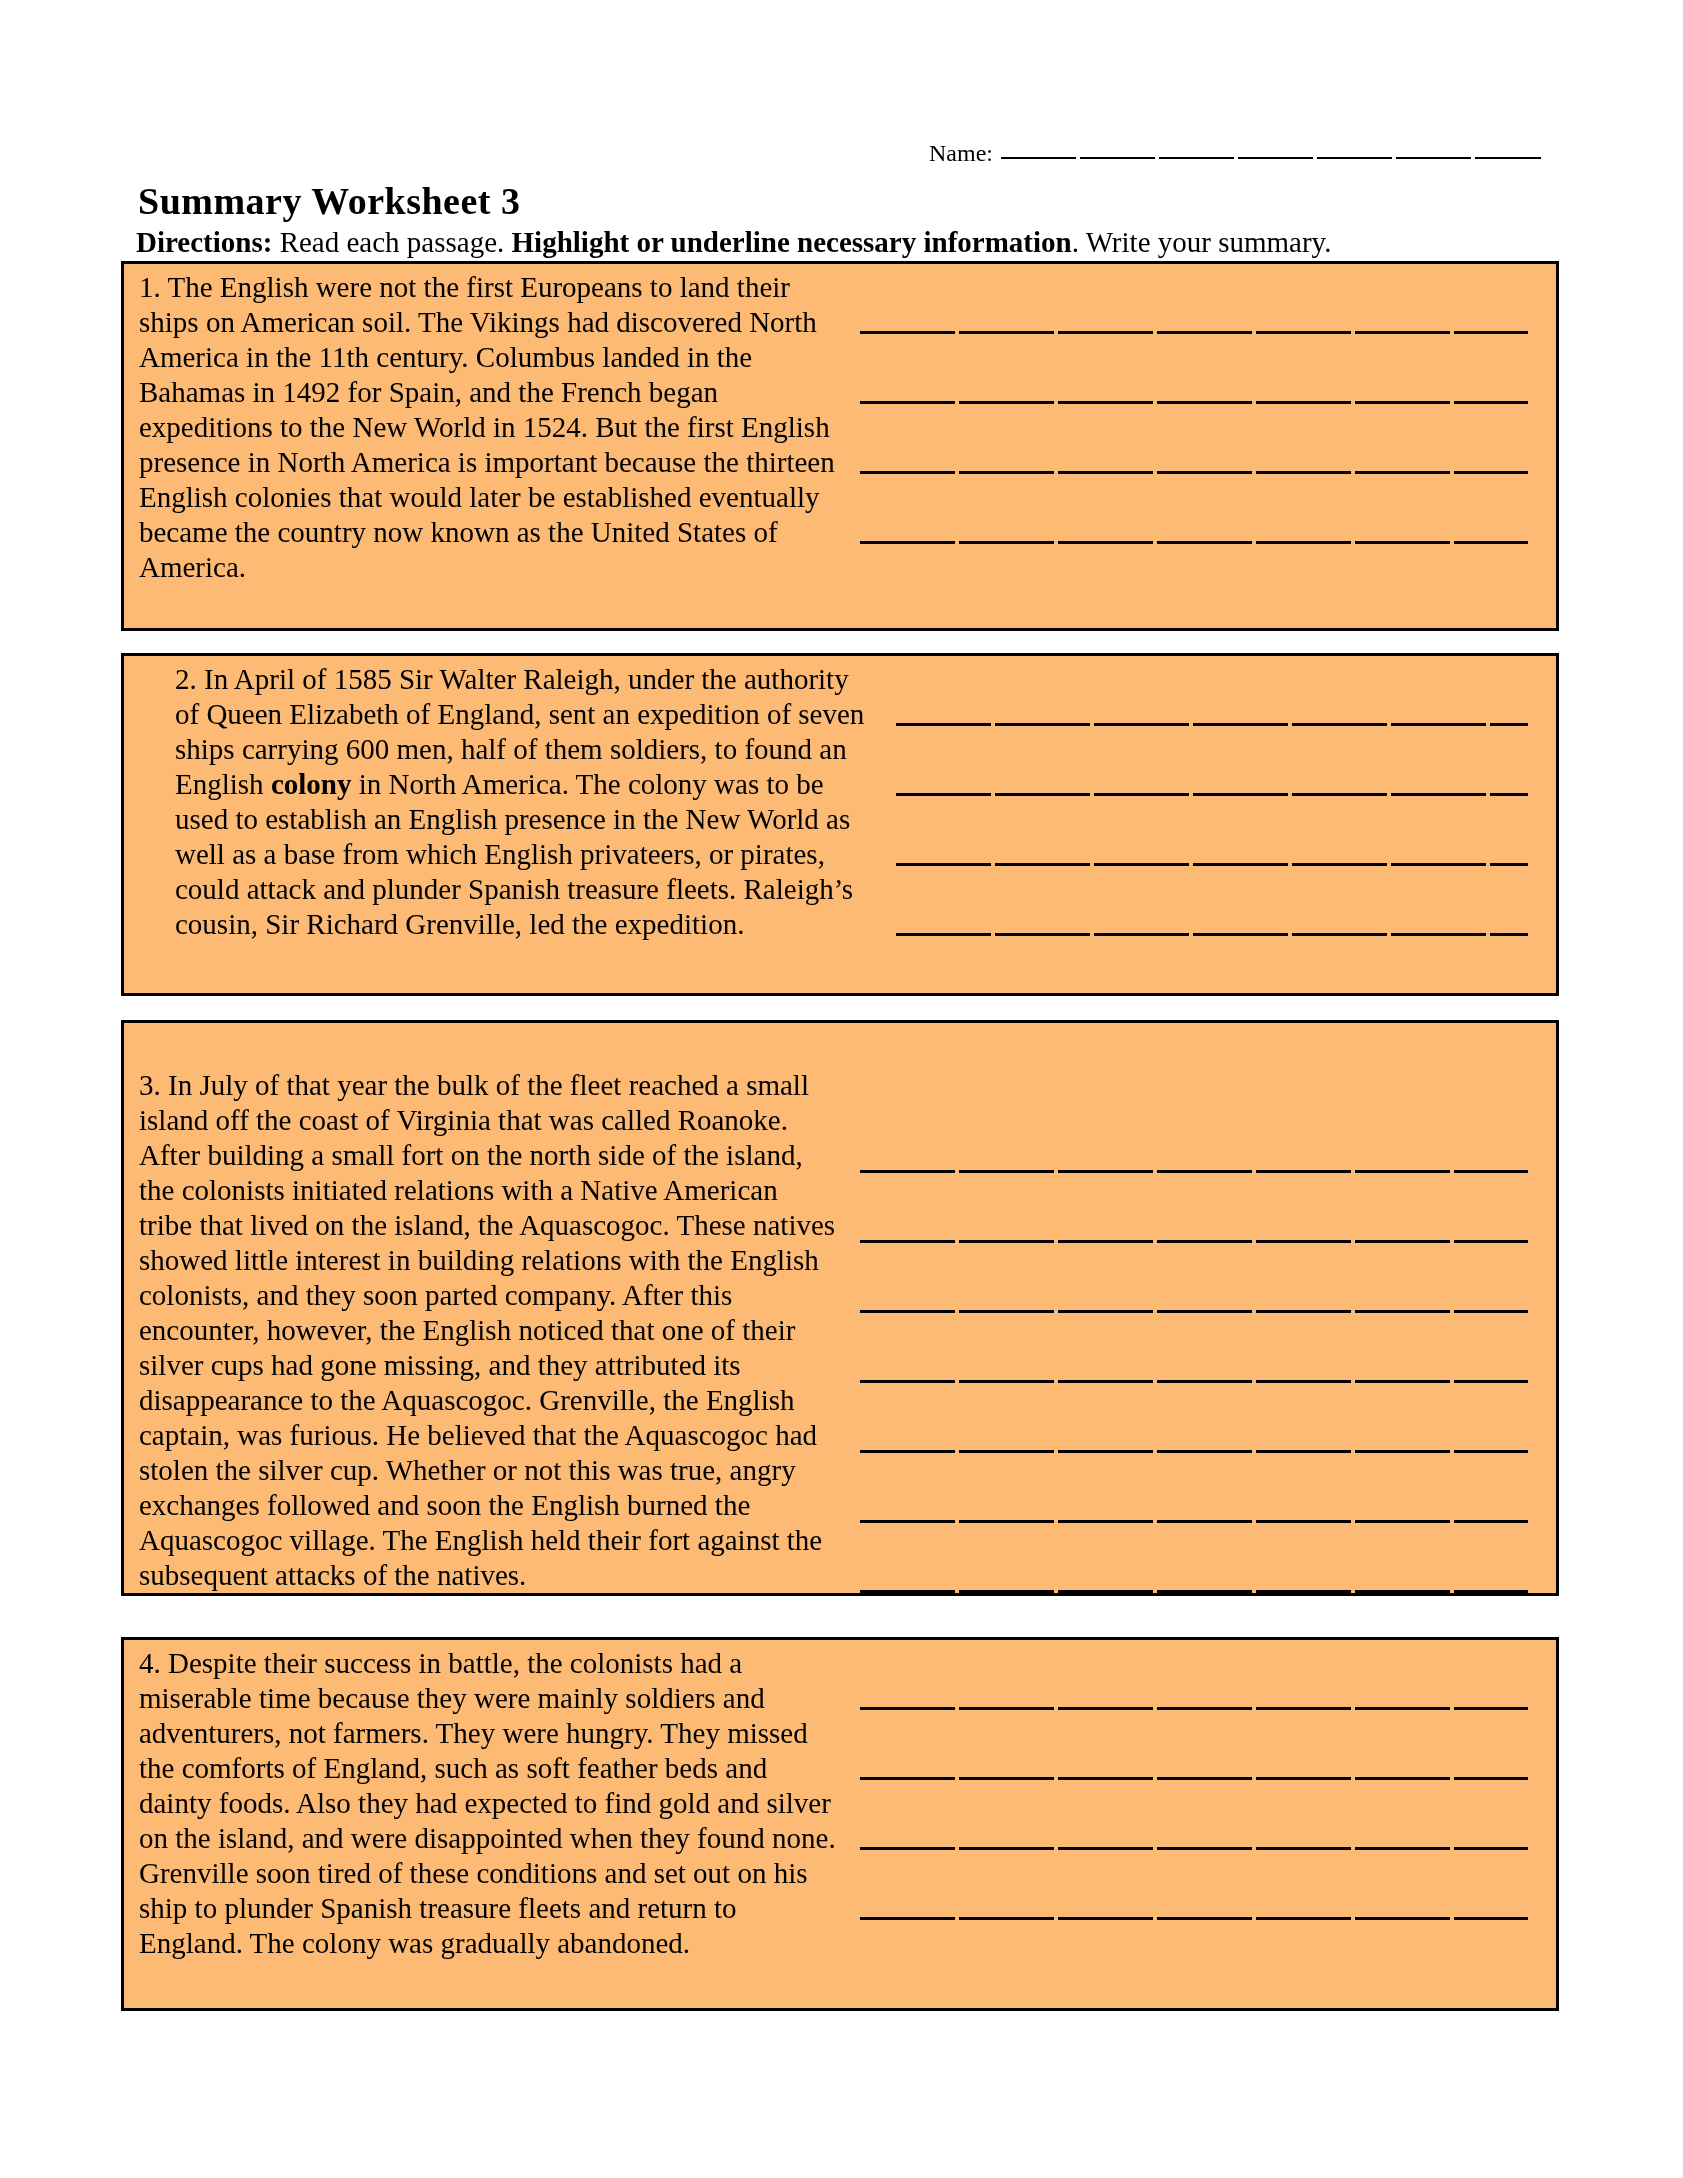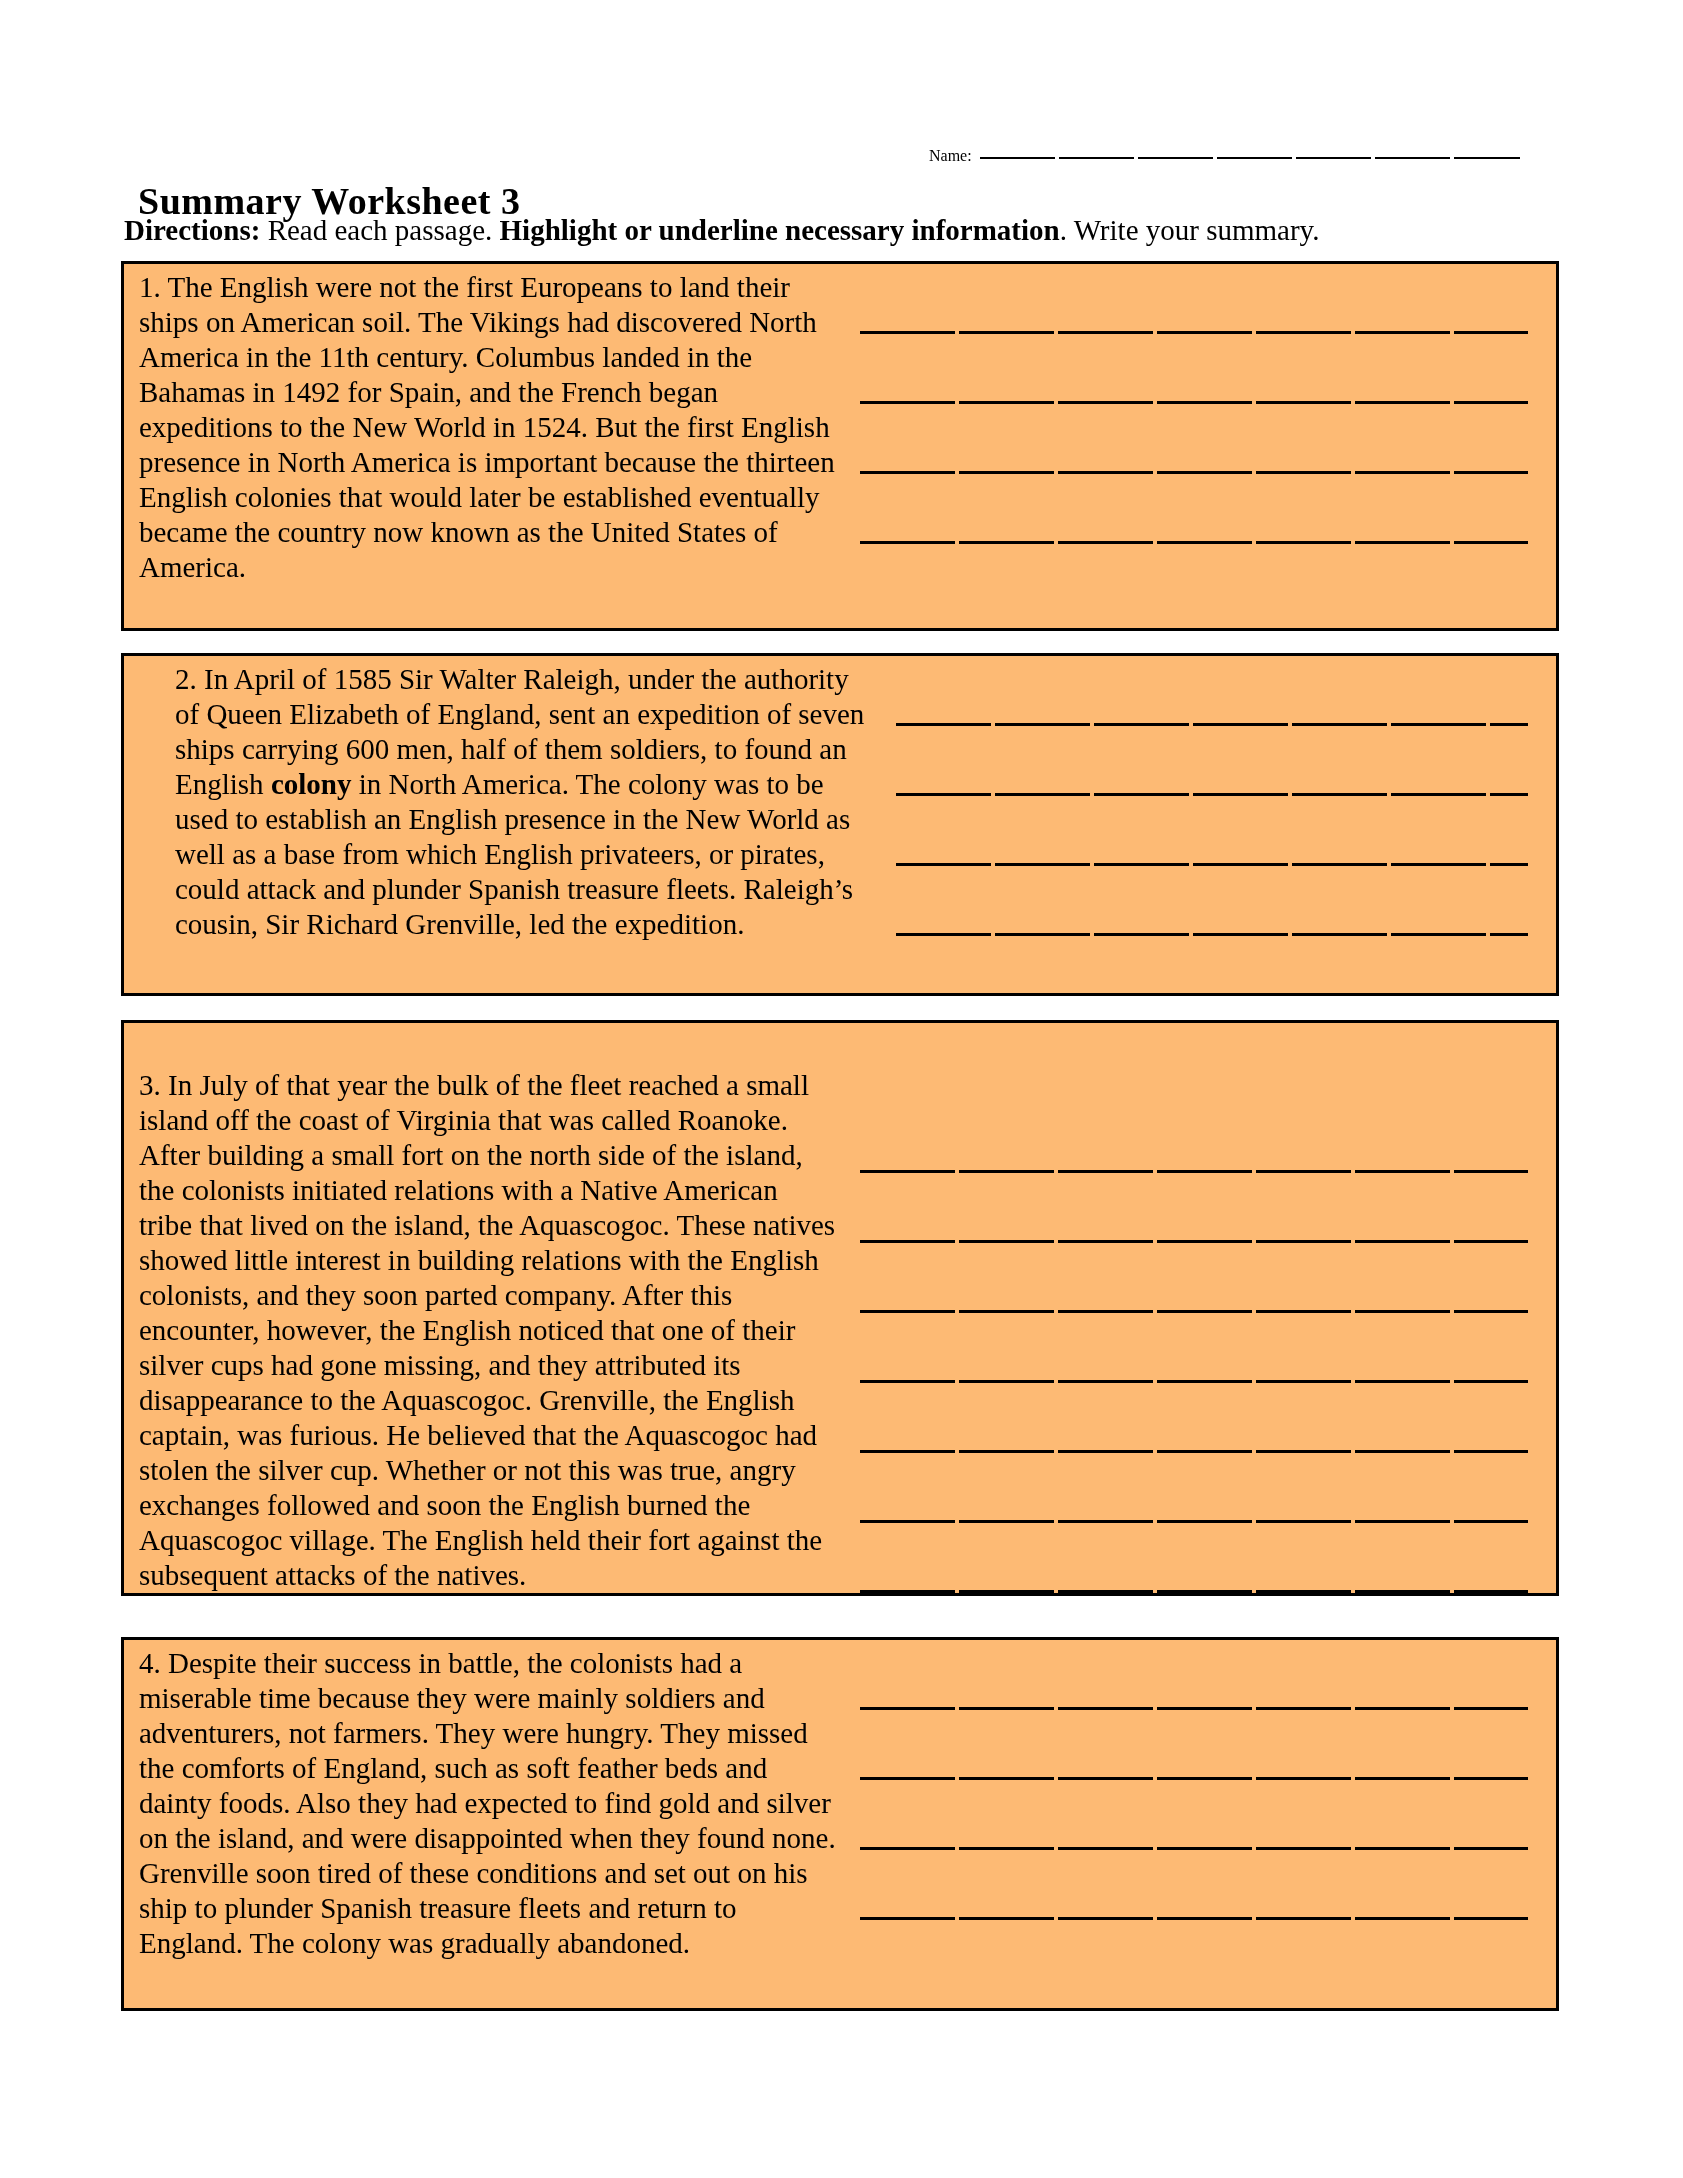--- a/index.html
+++ b/index.html
@@ -15,21 +15,21 @@
     font-family: "Liberation Serif", "DejaVu Serif", serif;
     color: #000000;
     overflow: hidden;
   }
 
   
   .name-row {
     position: absolute;
     left: 929px;
     top: 139px;
-    font-size: 16px;
+    font-size: 24px;
     white-space: nowrap;
   }
   .name-line {
     display: inline-block;
     width: 540px;
     height: 22px;
     margin-left: 8px;
     vertical-align: baseline;
     position: relative;
   }
@@ -48,21 +48,21 @@
     top: 166px;
     margin: 13px;
     font-size: 38px;
     font-weight: bold;
     letter-spacing: 0.5px;
   }
   .directions {
     position: absolute;
     left: 124px;
     top: 214px;
-    margin: 0;
+    margin: 12px;
     font-size: 29px;
     white-space: nowrap;
   }
 
   
   .box {
     position: absolute;
     left: 121px;
     width: 1438px;
     border: 3px solid #000000;

